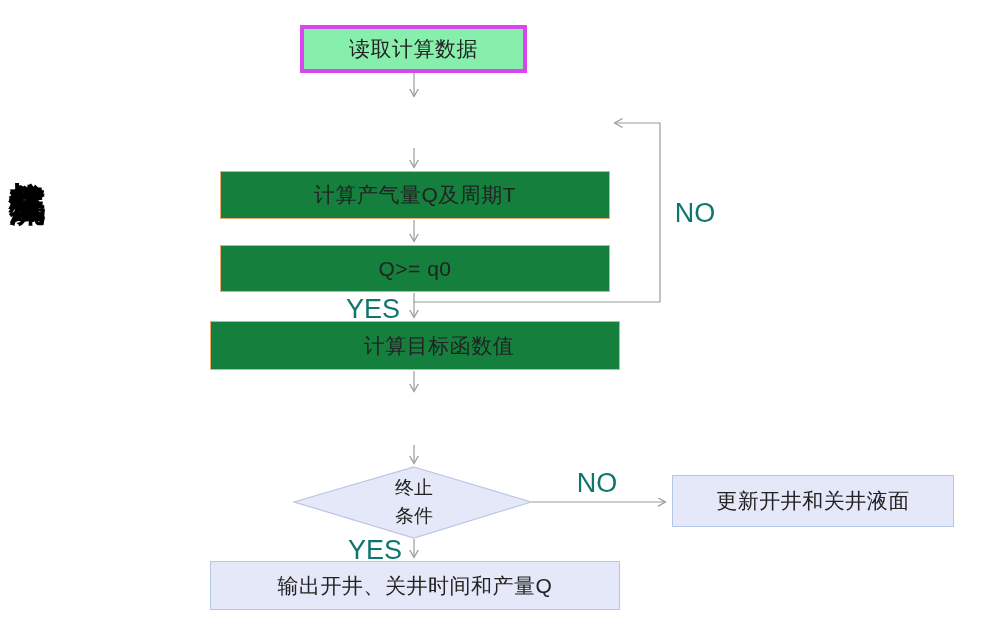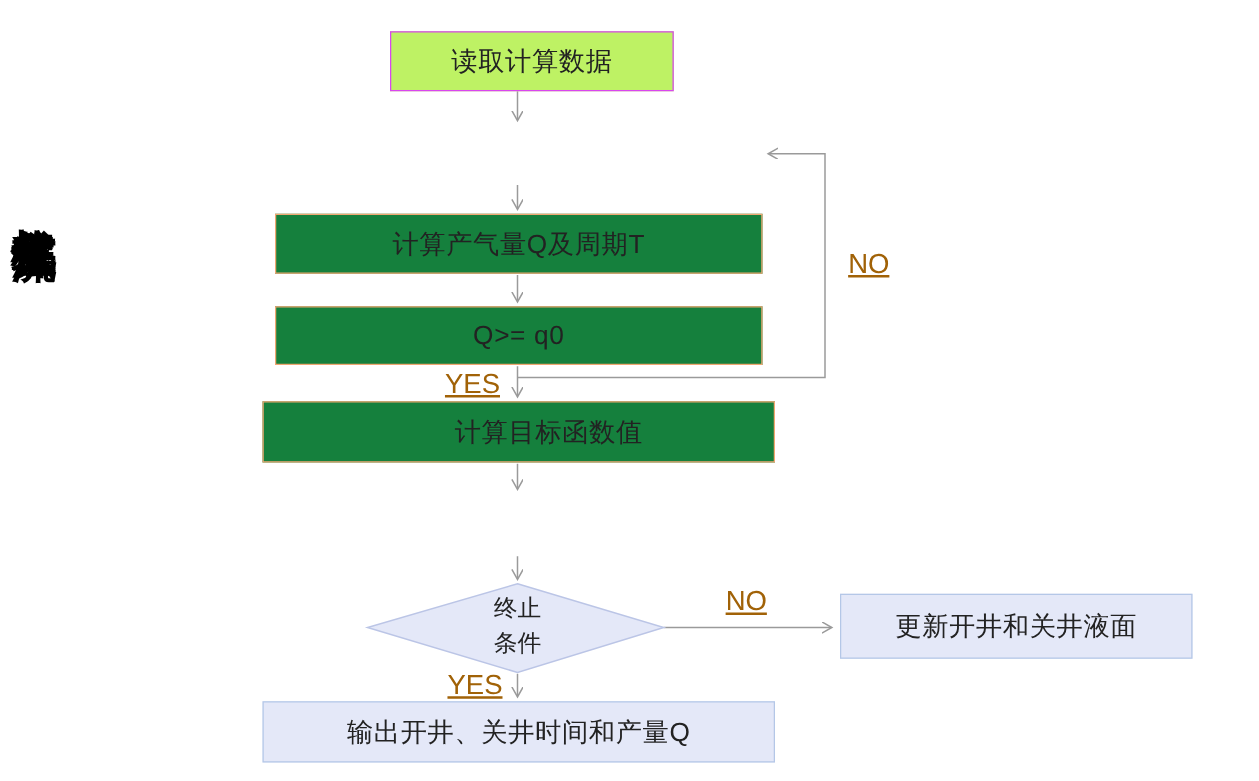--- a/index.html
+++ b/index.html
@@ -17,29 +17,28 @@
     display: flex;
     align-items: center;
     justify-content: center;
     font-size: 21px;
     color: #222222;
     letter-spacing: 0.5px;
     box-sizing: border-box;
     text-align: center;
     white-space: nowrap;
   }
-  .gray   { background: #bef264; border: 1px solid #d946ef; margin-left: 12px; }
+  .gray   { background: #86efac; border: 4px solid #d946ef; }
   .orange { background: #15803d; border: 1px solid #F0A772; }
   .blue   { background: #E4E8F8; border: 1px solid #B4C7E7; }
   .edge-label {
     position: absolute;
-    font-size: 22px;
-    color: #a16207;
+    font-size: 27px;
+    color: #0f766e;
     white-space: nowrap;
-    text-decoration: underline;
   }
   #diagram-title {
     position: absolute;
     left: 6px;
     top: 153px;
     writing-mode: vertical-rl;
     text-orientation: upright;
     font-size: 36px;
     font-weight: bold;
     color: #000000;

